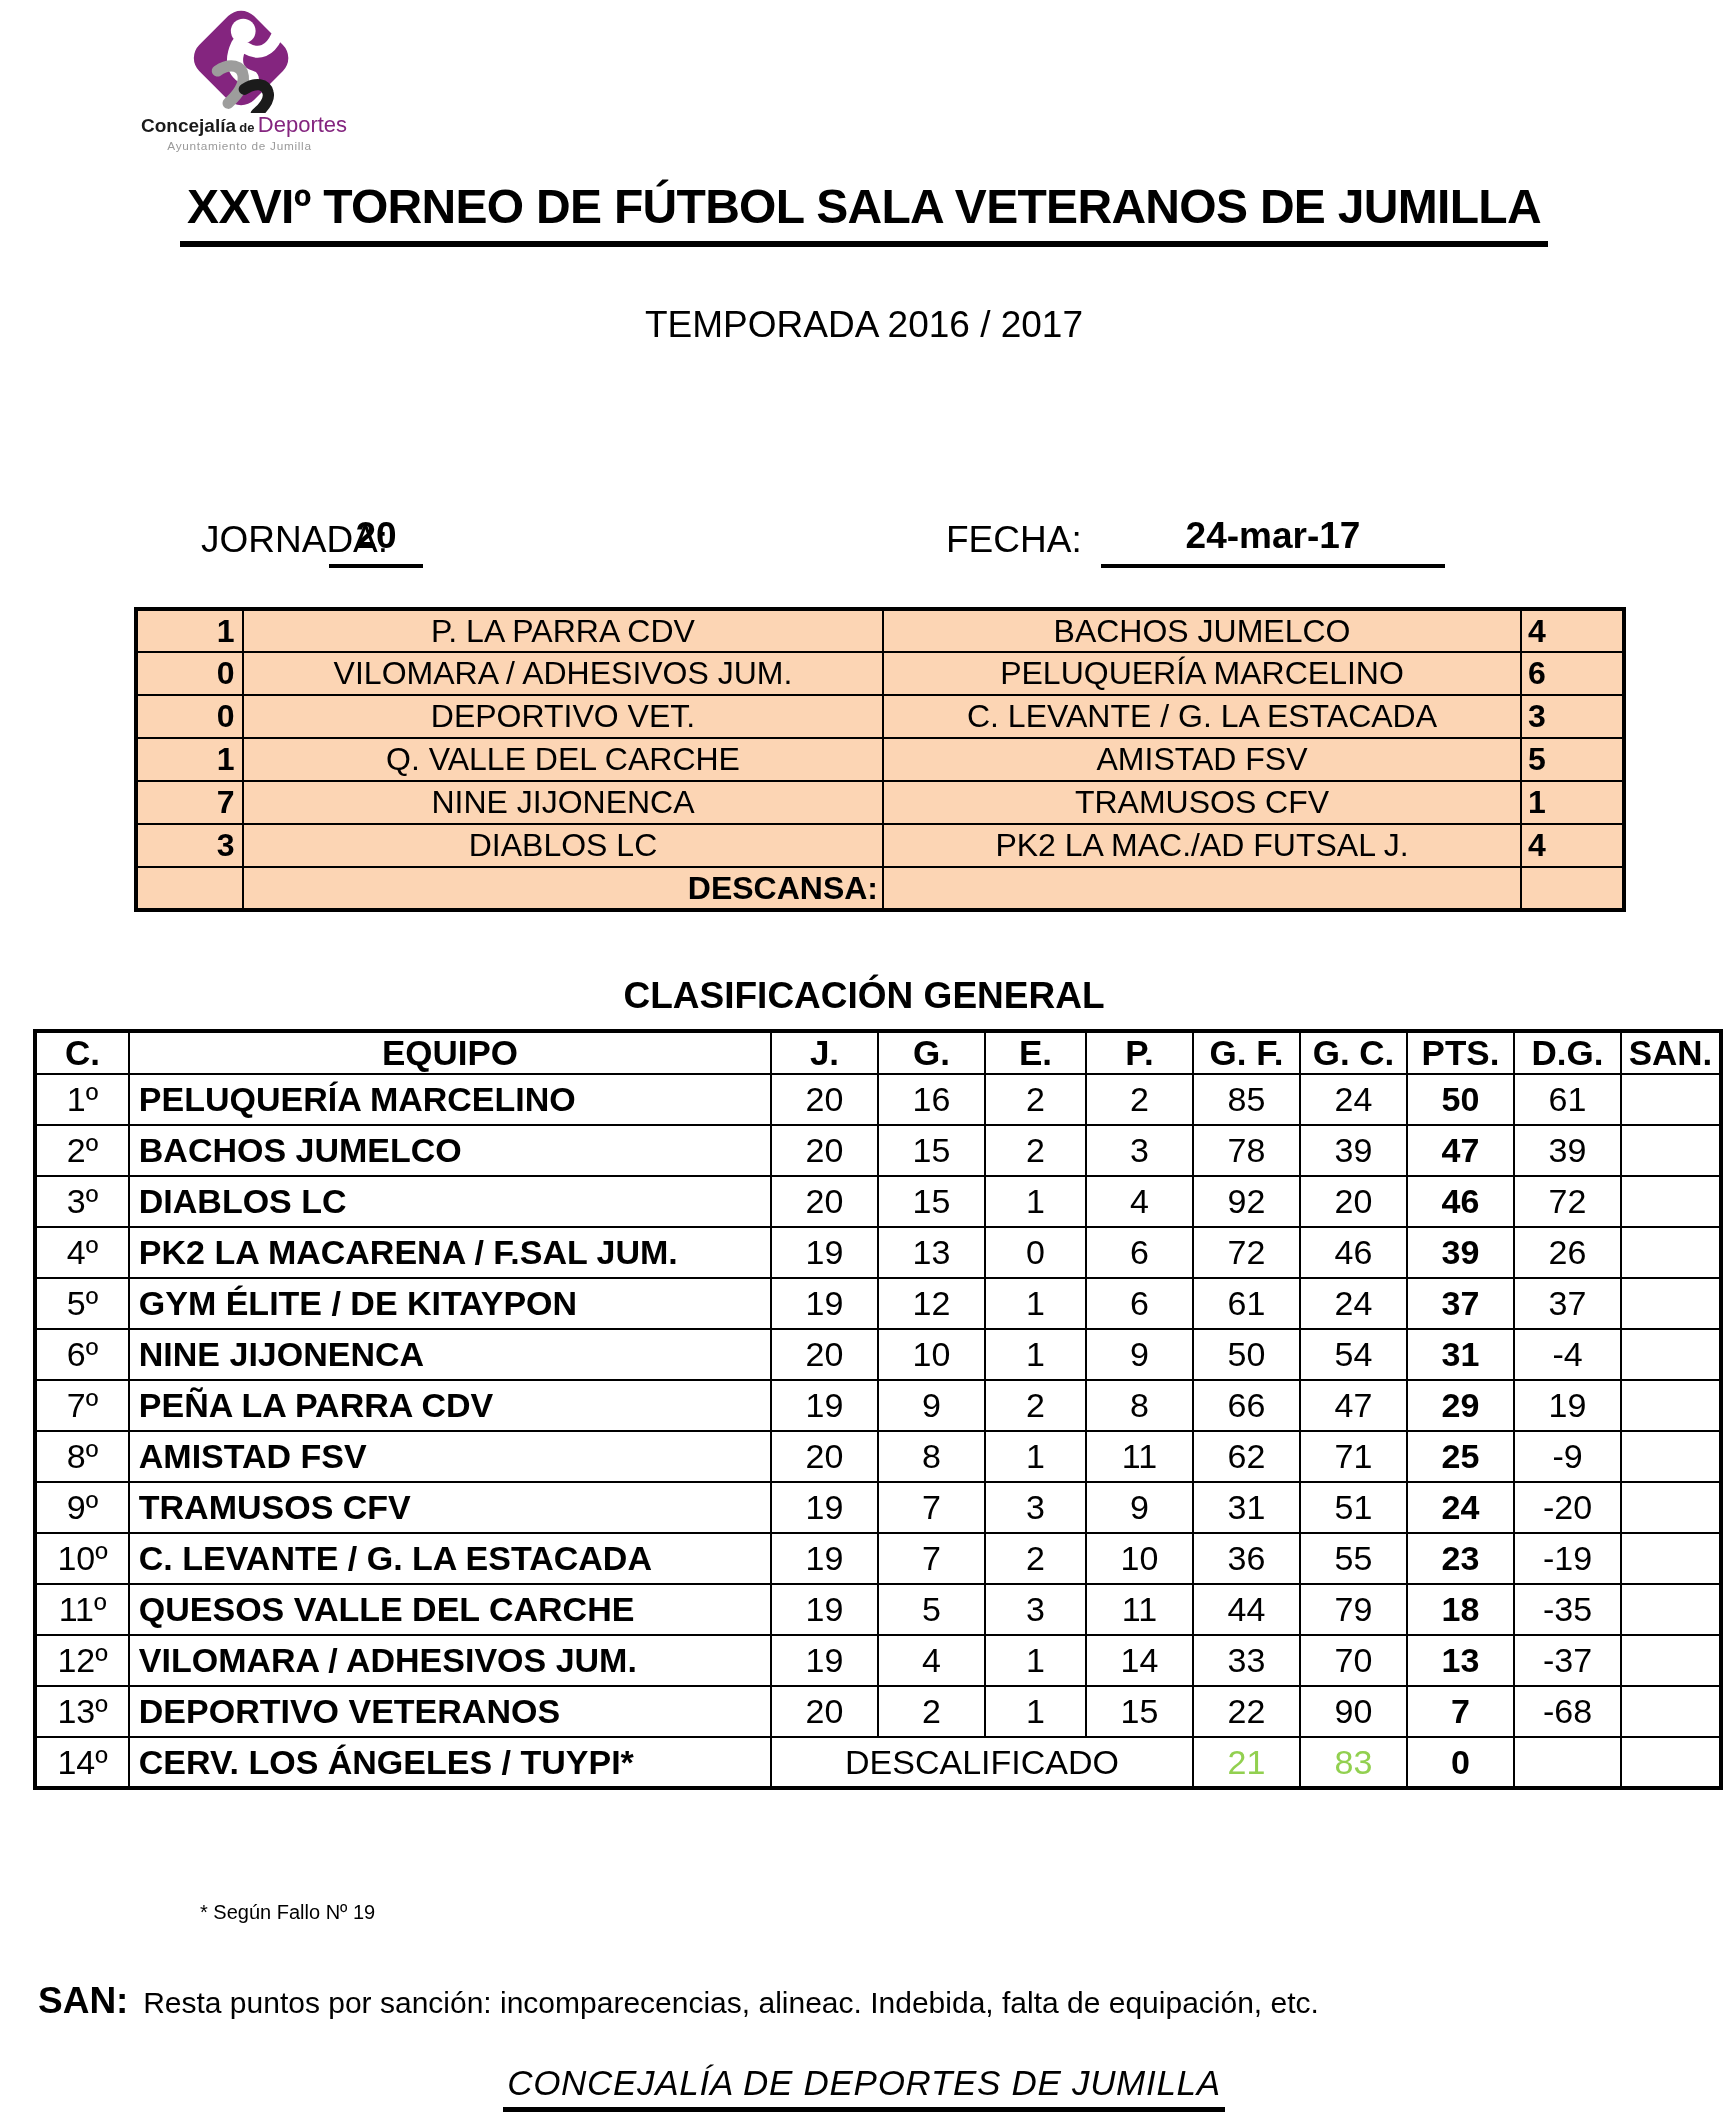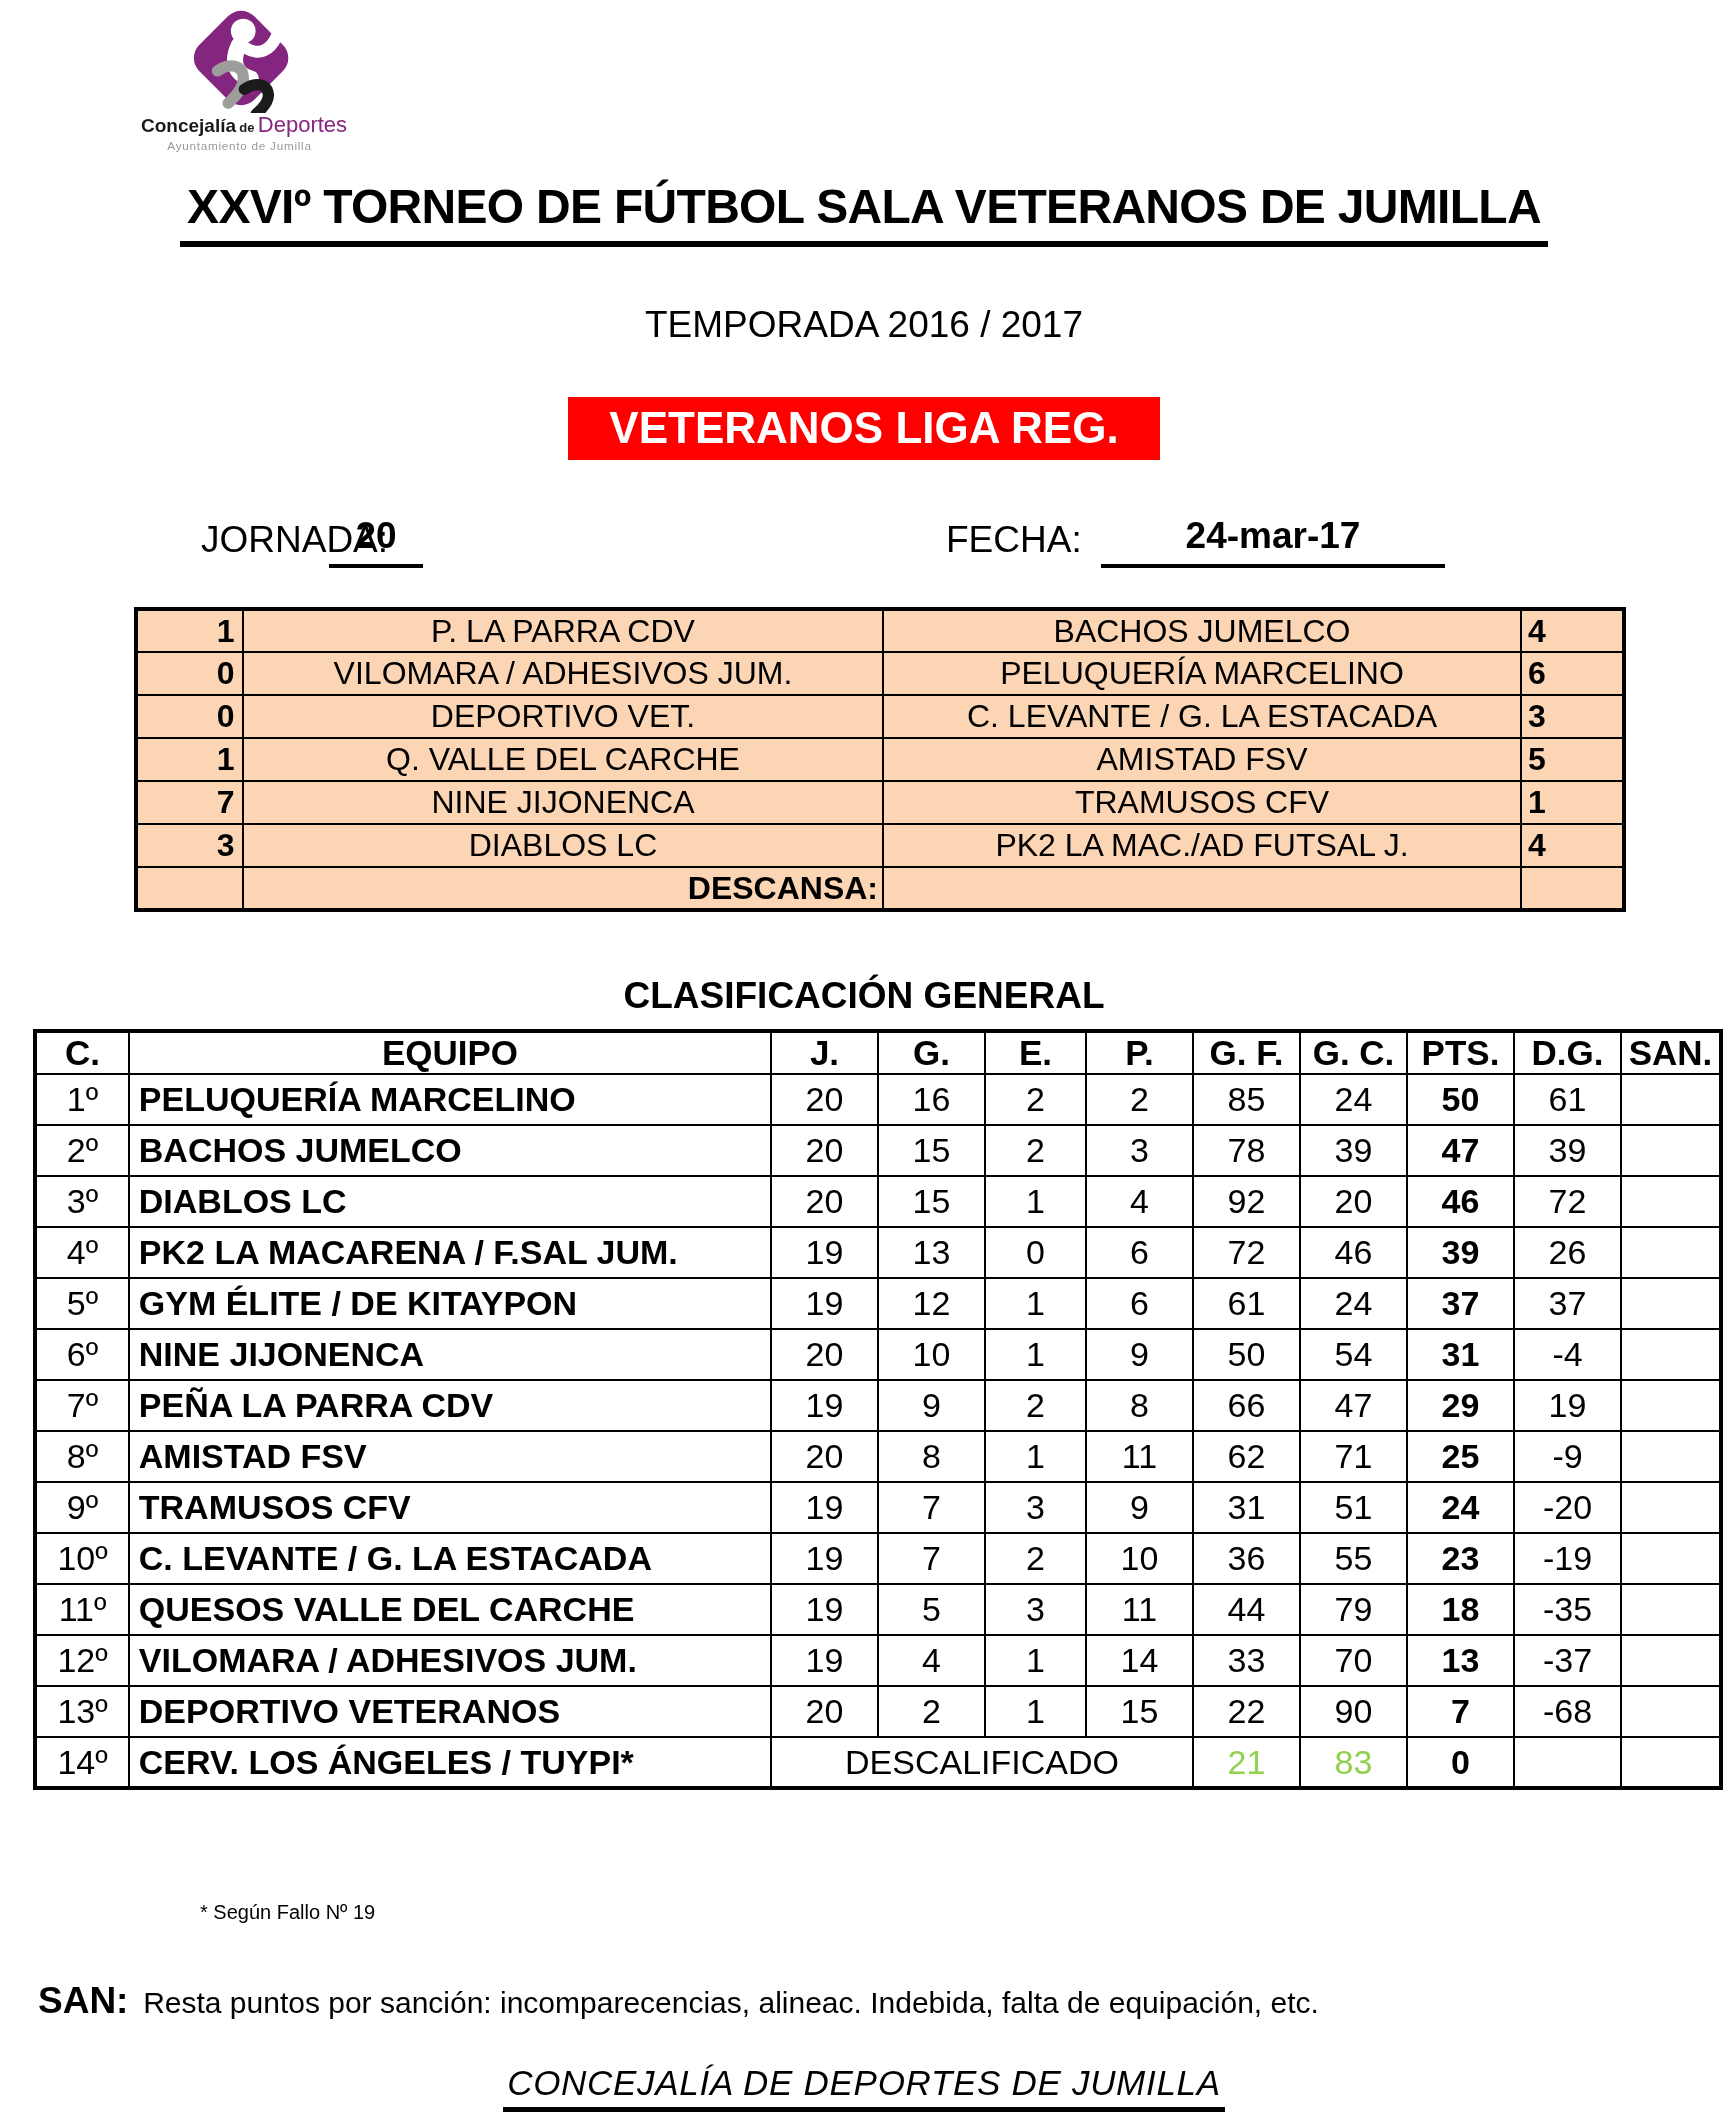--- a/index.html
+++ b/index.html
@@ -86,23 +86,20 @@
       <span class="brand-de">de</span>
       <span class="brand-purple">Deportes</span>
     </div>
     <div class="brand-sub">Ayuntamiento de Jumilla</div>
   </div>
 
   <div class="doc-title">
     <span>XXVIº TORNEO DE FÚTBOL SALA VETERANOS DE JUMILLA</span>
   </div>
   <div class="season">TEMPORADA 2016 / 2017</div>
-  <div class="banner-wrap">
-    <span class="banner">VETERANOS LIGA REG.</span>
-  </div>
 
   <div class="meta-label lbl-jornada">JORNADA:</div>
   <div class="meta-value val-jornada">20</div>
   <div class="meta-label lbl-fecha">FECHA:</div>
   <div class="meta-value val-fecha">24-mar-17</div>
 
   <table class="results">
     <colgroup>
         <col style="width:107px">
         <col style="width:640px">

